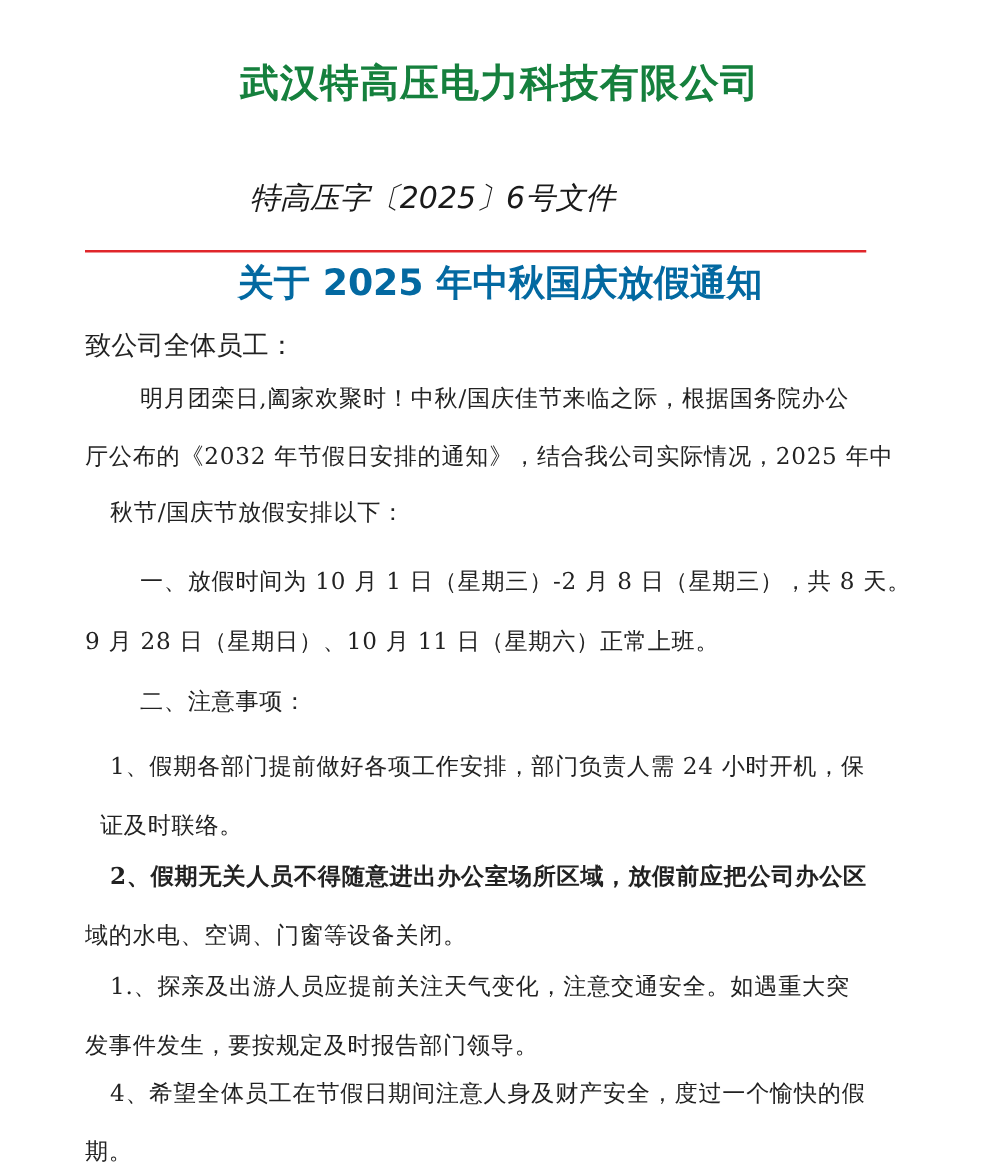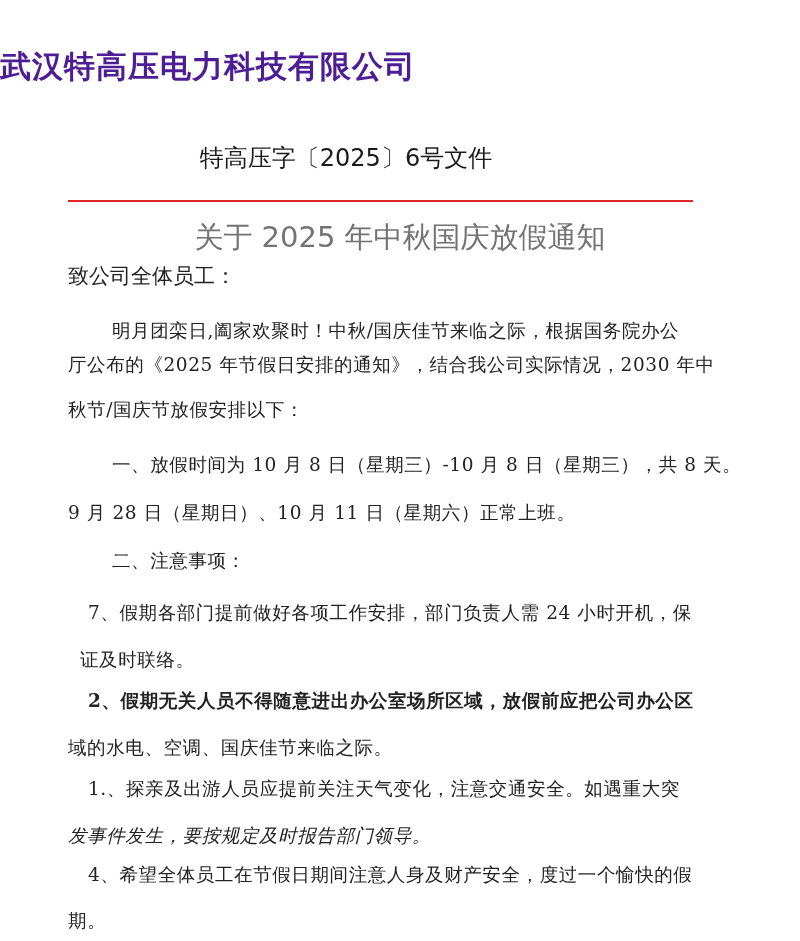--- a/index.html
+++ b/index.html
@@ -2,37 +2,37 @@
 <html><head>
 <meta charset="utf-8">
 <style>
   html, body { margin: 0; padding: 0; background: #ffffff; }
   body {
     width: 800px; height: 941px; overflow: hidden; position: relative;
     font-family: "DejaVu Serif", "Liberation Serif", serif;
     color: #1a1a1a;
   }
   .company {
-    position: absolute; left: 0; width: 800px; top: 46px; text-align: left;
+    position: absolute; left: 0; width: 800px; top: 46px; text-align: center;
     font-family: "DejaVu Sans", "Liberation Sans", sans-serif;
-    font-weight: bold; font-size: 31px; letter-spacing: 1px; color: #4c1d95;
+    font-weight: bold; font-size: 31px; letter-spacing: 1px; color: #15803d;
   }
   .docno {
     position: absolute; left: 0; width: 692px; top: 142px; text-align: center;
     font-family: "DejaVu Sans", "Liberation Sans", sans-serif;
-    font-size: 24px; color: #1a1a1a;
+    font-size: 24px; color: #1a1a1a; font-style: italic;
   }
   .redline {
     position: absolute; left: 68px; top: 200px; width: 625px; height: 2px;
     background: #e0262b;
   }
   .title {
     position: absolute; left: 0; width: 800px; top: 207px; text-align: center;
     font-family: "DejaVu Sans", "Liberation Sans", sans-serif;
-    font-weight: normal; font-size: 29px; color: #737373; margin-top: 11px;
+    font-weight: bold; font-size: 29px; color: #0369a1;
   }
   .salutation {
     position: absolute; left: 68px; top: 262px;
     font-family: "DejaVu Sans", "Liberation Sans", sans-serif;
     font-size: 21px; color: #222;
   }
   .line {
     position: absolute; font-size: 18.5px; color: #222; white-space: nowrap;
     letter-spacing: 0.6px;
   }
@@ -40,49 +40,49 @@
 </head>
 <body>
 
 <div data-name="document-page">
   <div class="company" data-name="company-name">武汉特高压电力科技有限公司</div>
   <div class="docno" data-name="document-number">特高压字〔2025〕6号文件</div>
   <div class="redline" data-name="red-divider"></div>
   <div class="title" data-name="notice-title">关于 2025 年中秋国庆放假通知</div>
   <div class="salutation" data-name="salutation">致公司全体员工：</div>
 
-  <div class="line" style="left:112px; top:316px;margin-top:12px;" data-name="intro-line-1">明月团栾日,阖家欢聚时！中秋/国庆佳节来临之际，根据国务院办公</div>
-  <div class="line" style="left:68px; top:366px;" data-name="intro-line-2">厅公布的《2025 年节假日安排的通知》，结合我公司实际情况，2030 年中</div>
+  <div class="line" style="left:112px; top:316px;" data-name="intro-line-1">明月团栾日,阖家欢聚时！中秋/国庆佳节来临之际，根据国务院办公</div>
+  <div class="line" style="left:68px; top:366px;" data-name="intro-line-2">厅公布的《2032 年节假日安排的通知》，结合我公司实际情况，2025 年中</div>
   <div class="line" style="left:68px; top:417px;" data-name="intro-line-3">秋节/国庆节放假安排以下：</div>
 
-  <div class="line" style="left:112px; top:472px;" data-name="section1-line-1">一、放假时间为 10 月 8 日（星期三）-10 月 8 日（星期三），共 8 天。</div>
+  <div class="line" style="left:112px; top:472px;" data-name="section1-line-1">一、放假时间为 10 月 1 日（星期三）-2 月 8 日（星期三），共 8 天。</div>
   <div class="line" style="left:68px; top:523px;" data-name="section1-line-2">9 月 28 日（星期日）、10 月 11 日（星期六）正常上班。</div>
 
   <div class="line" style="left:112px; top:575px;" data-name="section2-heading">二、注意事项：</div>
 
-  <div class="line" style="left:88px; top:626px;" data-name="item-1-line-1">7、假期各部门提前做好各项工作安排，部门负责人需 24 小时开机，保</div>
+  <div class="line" style="left:88px; top:626px;" data-name="item-1-line-1">1、假期各部门提前做好各项工作安排，部门负责人需 24 小时开机，保</div>
   <div class="line" style="left:68px; top:677px;" data-name="item-1-line-2">证及时联络。</div>
 
   <div class="line" style="left:88px; top:729px;" data-name="item-2-line-1">2、假期无关人员不得随意进出办公室场所区域，放假前应把公司办公区</div>
-  <div class="line" style="left:68px; top:780px;" data-name="item-2-line-2">域的水电、空调、国庆佳节来临之际。</div>
+  <div class="line" style="left:68px; top:780px;" data-name="item-2-line-2">域的水电、空调、门窗等设备关闭。</div>
 
   <div class="line" style="left:88px; top:832px;" data-name="item-3-line-1">1.、探亲及出游人员应提前关注天气变化，注意交通安全。如遇重大突</div>
   <div class="line" style="left:68px; top:877px;" data-name="item-3-line-2">发事件发生，要按规定及时报告部门领导。</div>
 </div>
 
 <style>
   
   [data-name="item-2-line-1"] { top: 688px !important; font-weight: bold; }
   [data-name="item-2-line-2"] { top: 735px !important; }
   [data-name="item-3-line-1"] { top: 776px !important; }
-  [data-name="item-3-line-2"] { top: 823px !important; font-style: italic; }
+  [data-name="item-3-line-2"] { top: 823px !important; }
   [data-name="item-1-line-1"] { top: 600px !important; }
   [data-name="item-1-line-2"] { top: 647px !important; margin-left: 12px; }
   [data-name="section2-heading"] { top: 548px !important; }
   [data-name="section1-line-1"] { top: 452px !important; }
   [data-name="section1-line-2"] { top: 500px !important; }
   [data-name="intro-line-1"] { top: 306px !important; }
   [data-name="intro-line-2"] { top: 352px !important; }
-  [data-name="intro-line-3"] { top: 397px !important; }
+  [data-name="intro-line-3"] { top: 397px !important; margin-left: 20px; }
 </style>
 
 <div class="line" style="left:88px; top:862px;" data-name="item-4-line-1">4、希望全体员工在节假日期间注意人身及财产安全，度过一个愉快的假</div>
 <div class="line" style="left:68px; top:908px;" data-name="item-4-line-2">期。</div>
 
 </body></html>

